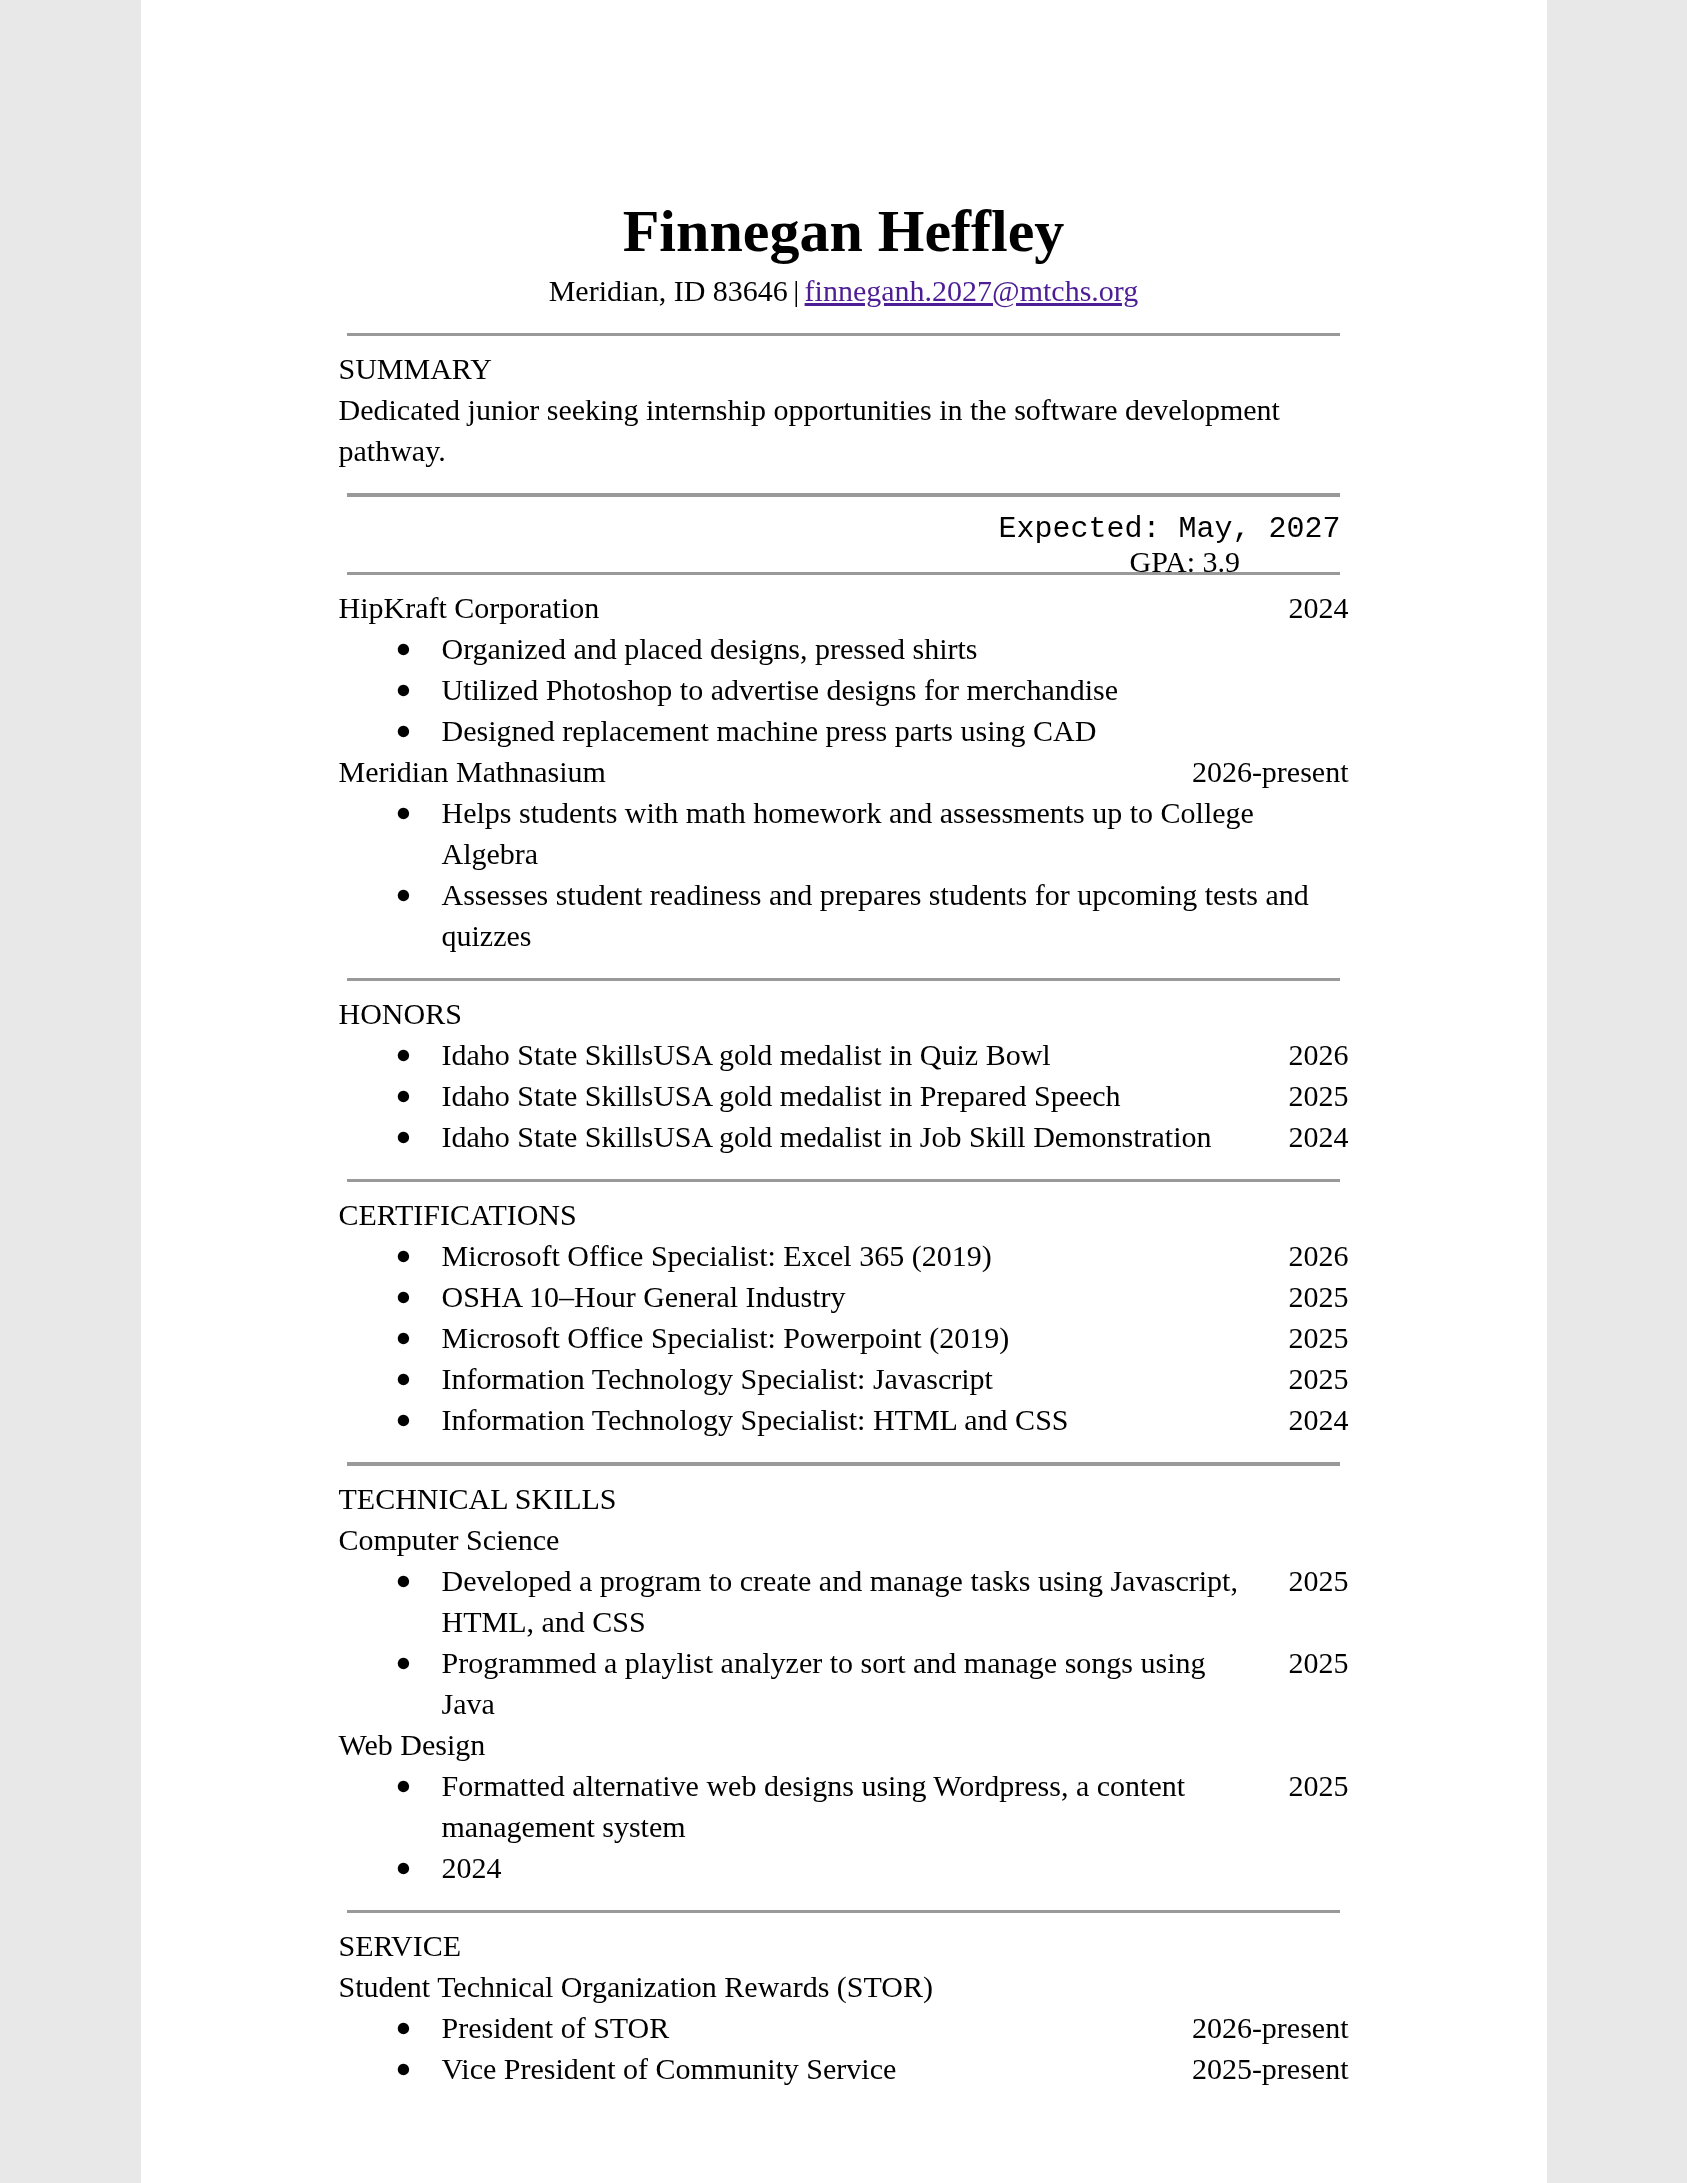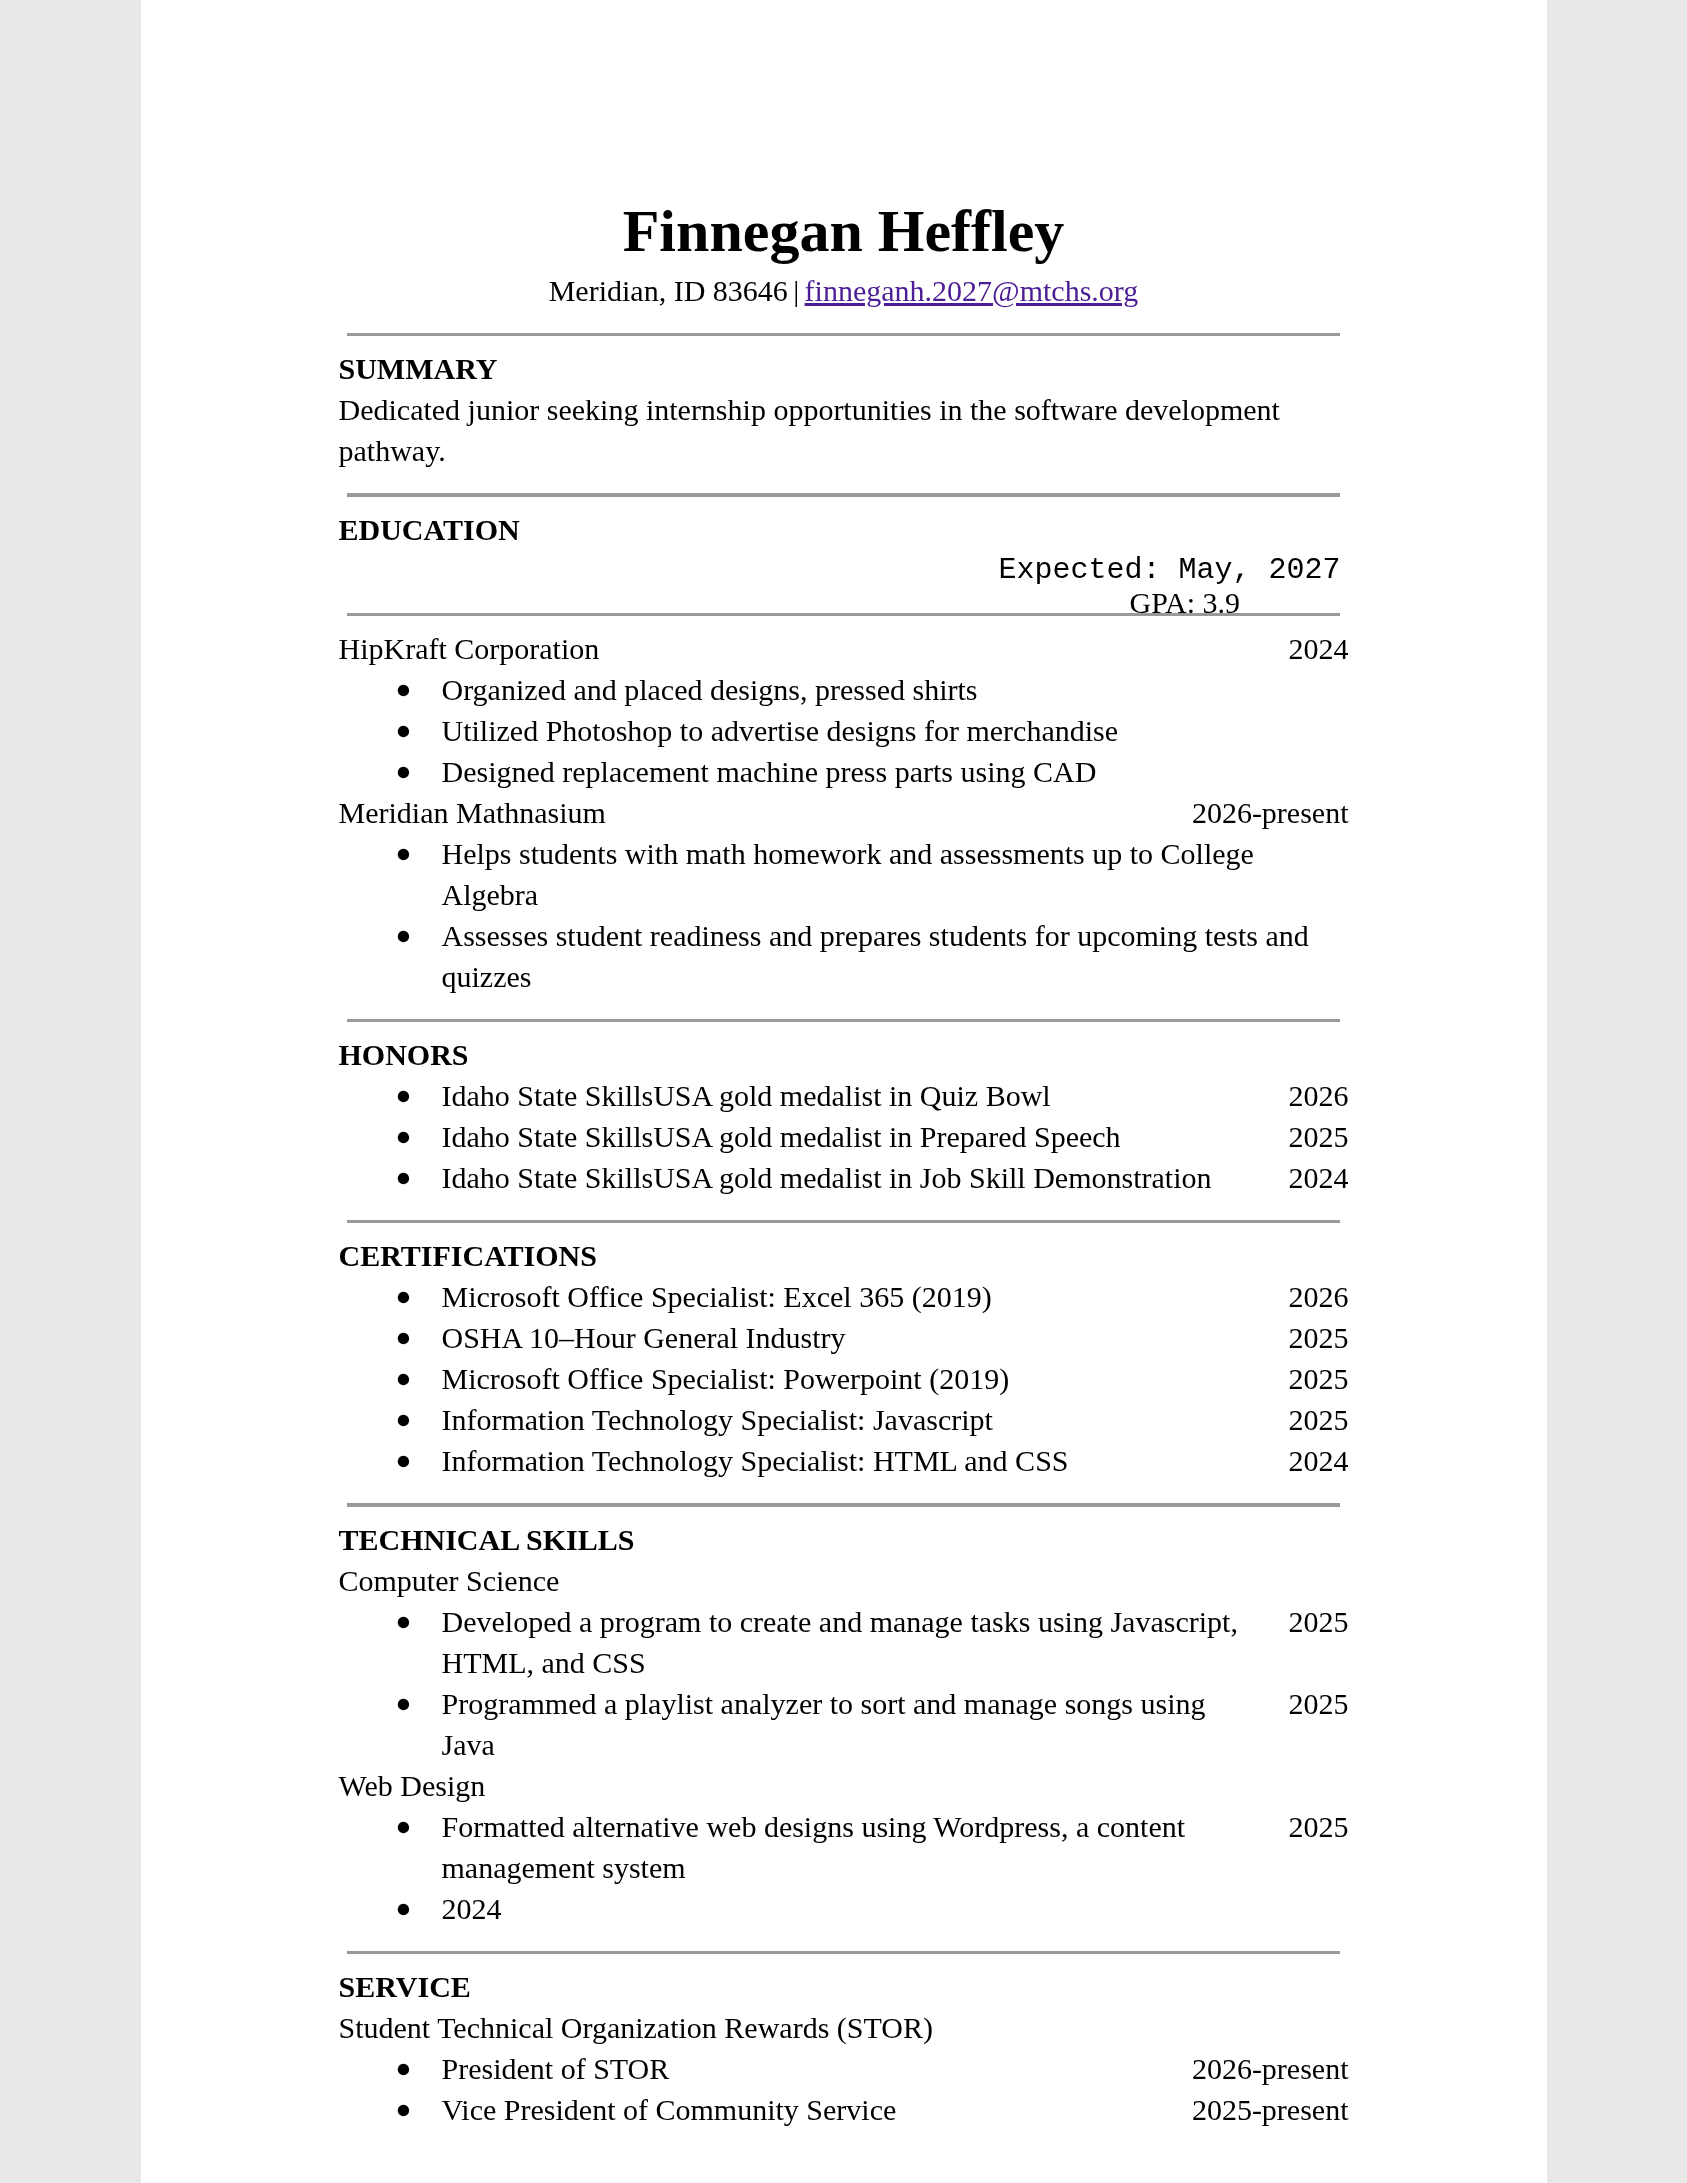--- a/index.html
+++ b/index.html
@@ -33,21 +33,21 @@
     color:#4c1d95;
     text-decoration:underline;
     cursor:pointer;
   }
   .rule{
     height:3.3px;
     background:#999999;
     margin:22px 8.6px 12px 8.6px;
   }
   .heading{
-    font-weight:bold;
+    font-weight:normal;
     line-height:41px;
   }
   .line{line-height:41px;}
   .indented{padding-left:6.6px;}
   .edu-row{
     position:relative;
     line-height:41px;
     height:41px;
   }
   .edu-gpa{position:absolute;left:791px;top:0;margin-top:32px;}
@@ -86,21 +86,20 @@
   <div class="rule"></div>
 
   <section>
     <div class="heading">SUMMARY</div>
     <div class="line">Dedicated junior seeking internship opportunities in the software development pathway.</div>
   </section>
 
   <div class="rule"></div>
 
   <section>
-    <div class="heading">EDUCATION</div>
     <div class="edu-row indented">
       <span class="edu-gpa">GPA: 3.9</span>
       <span class="edu-exp">Expected: May, 2027</span>
     </div>
   </section>
 
   <div class="rule"></div>
 
   <section>
 

